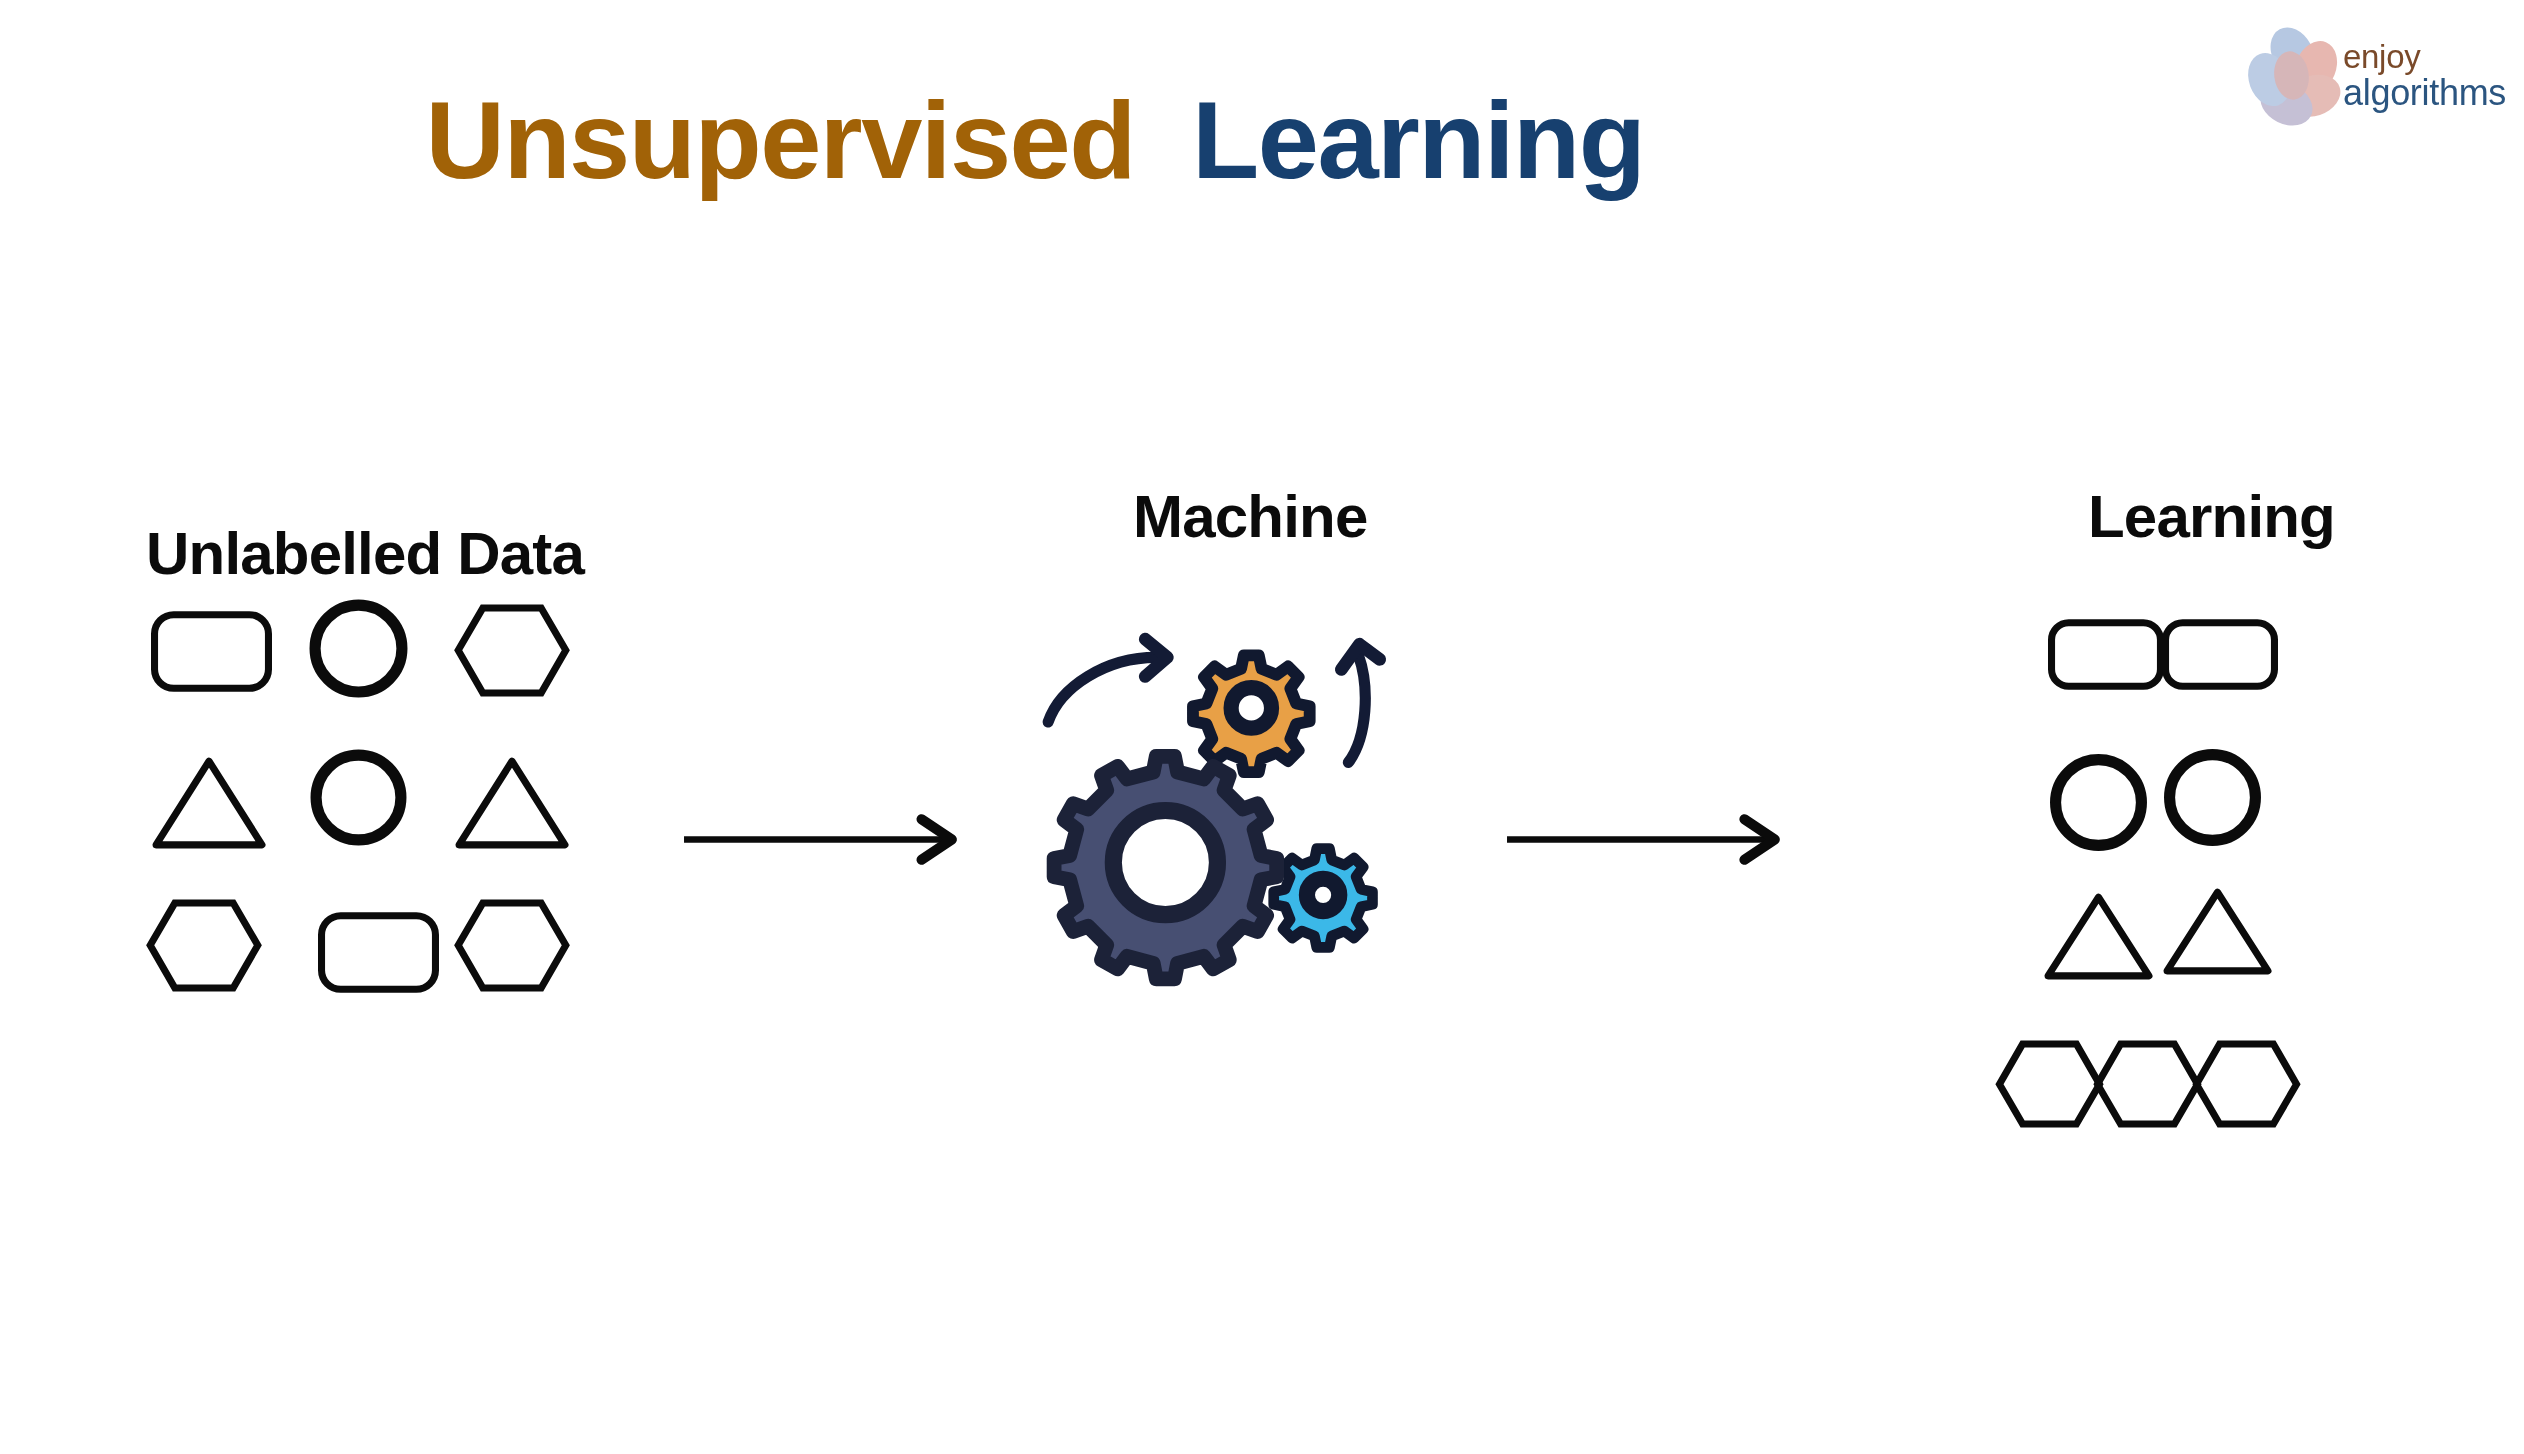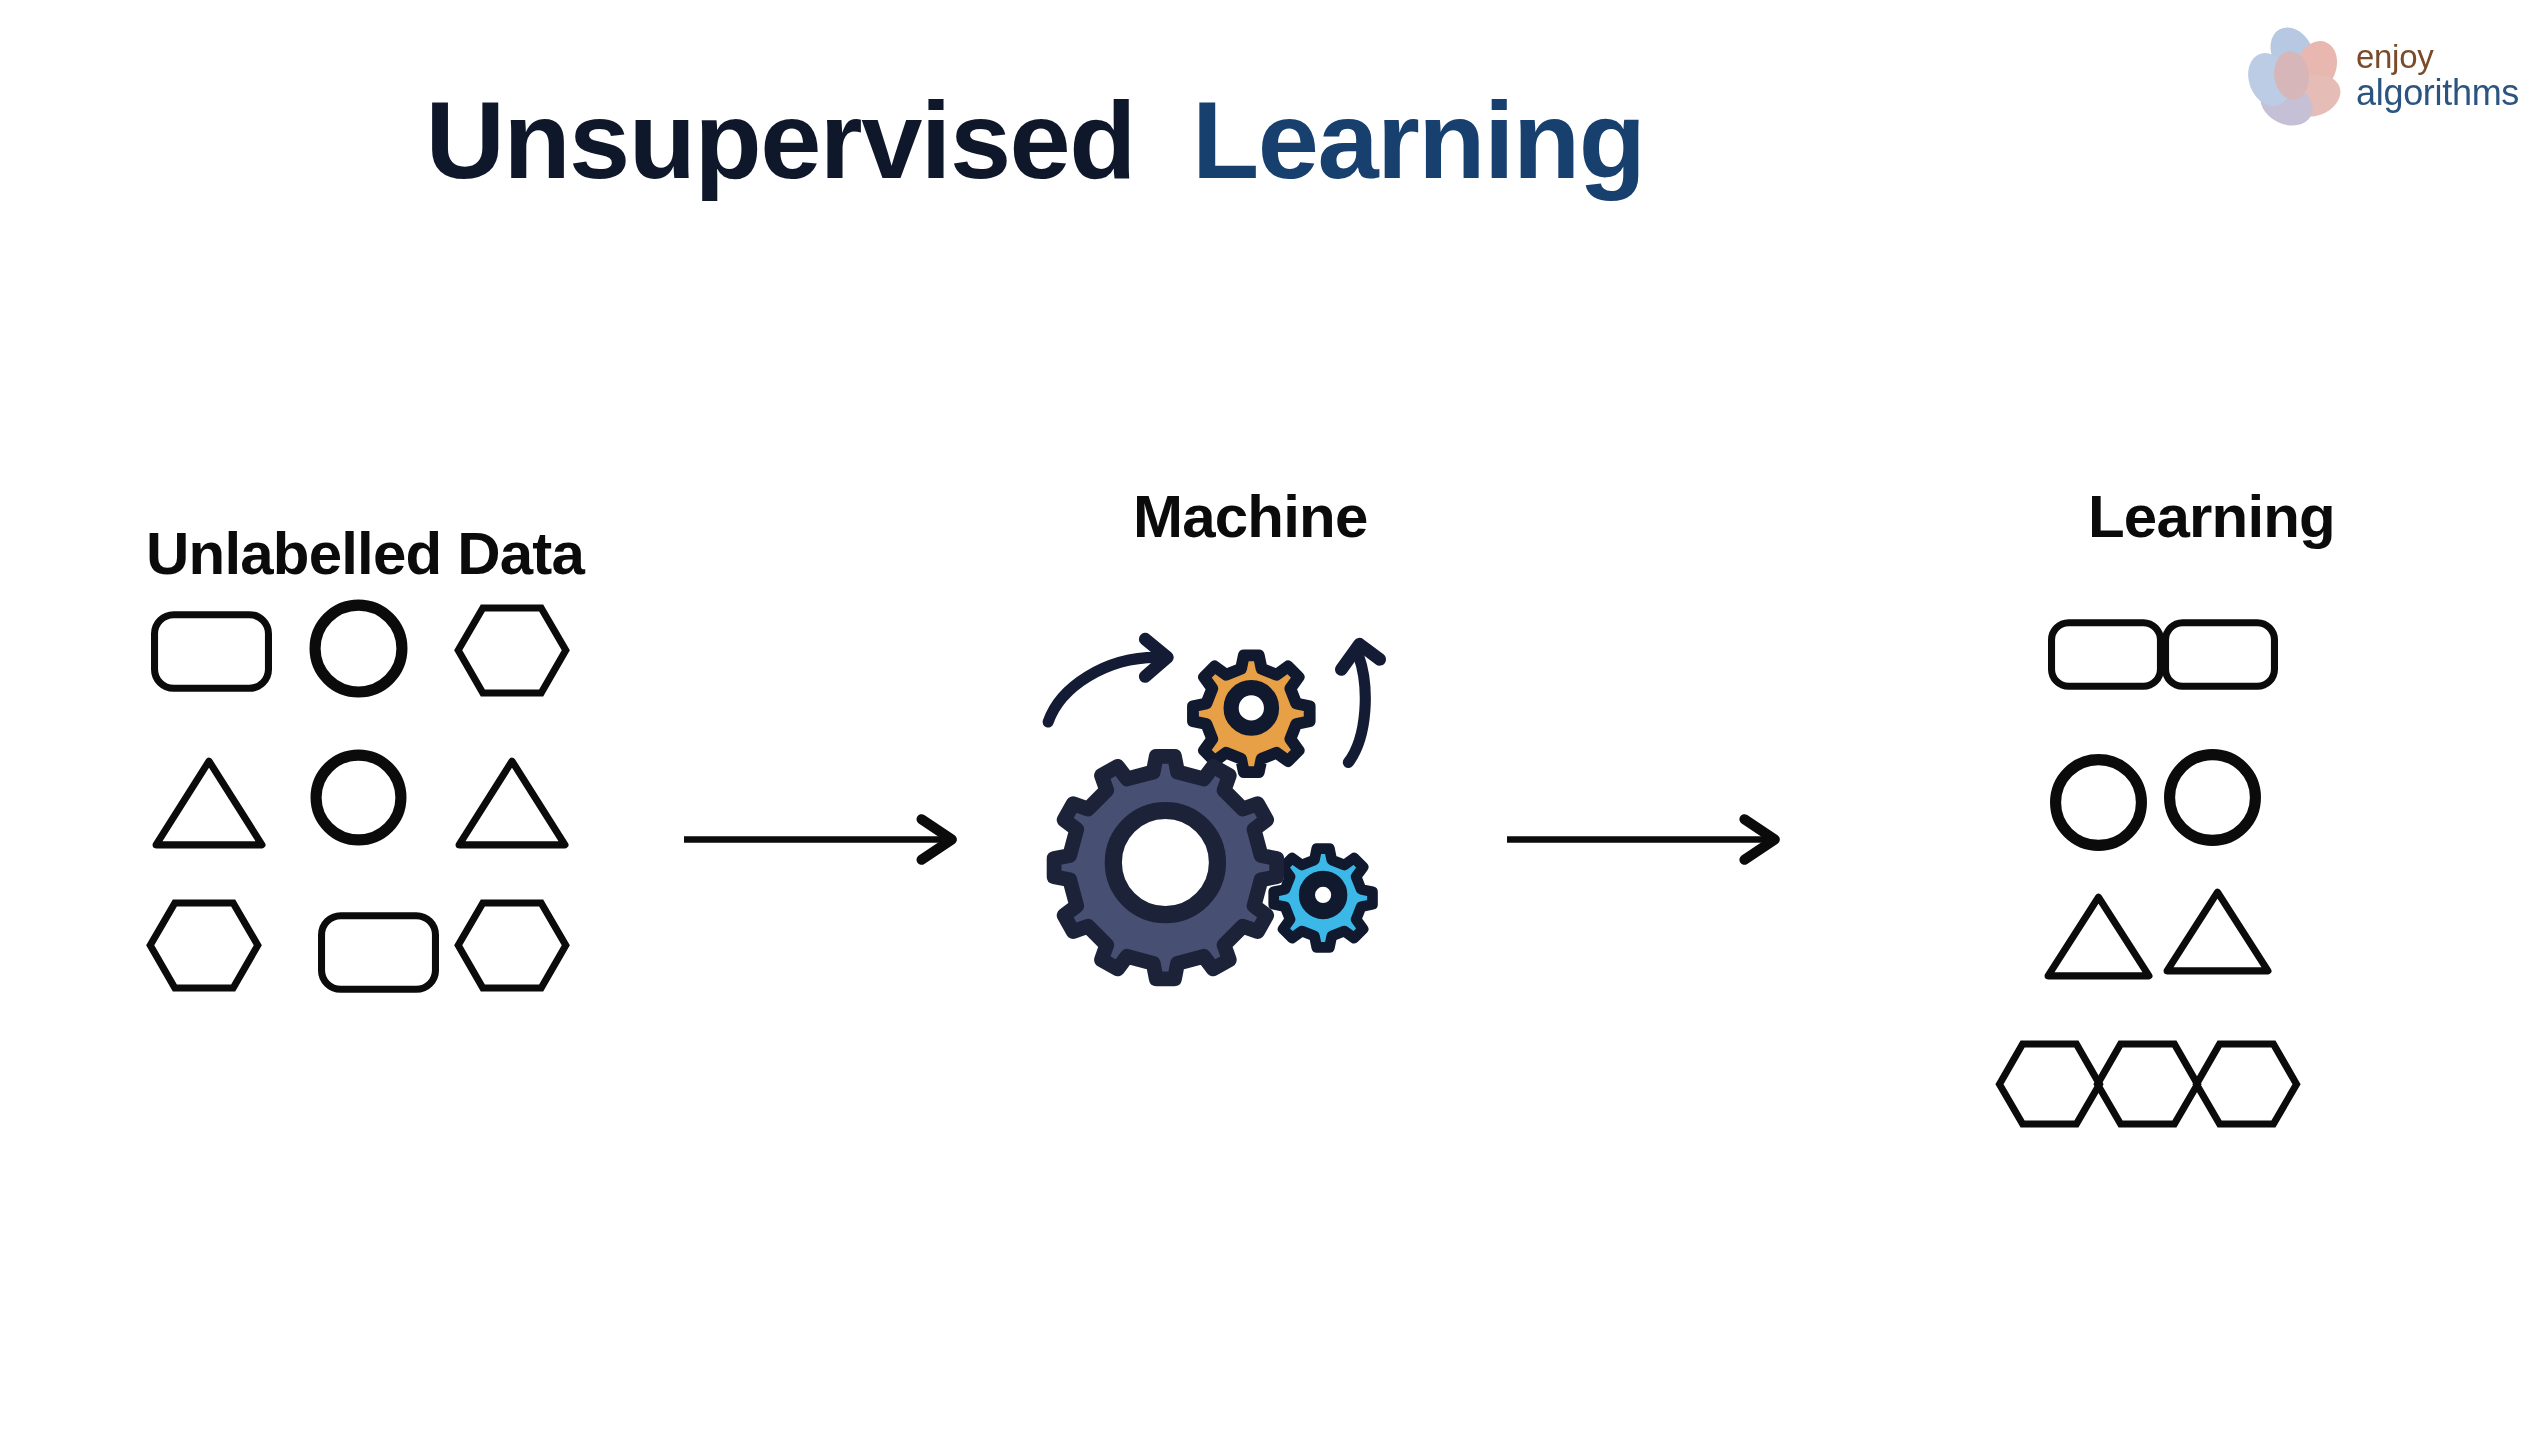--- a/index.html
+++ b/index.html
@@ -20,21 +20,20 @@
     overflow: hidden;
   }
 
   
   #brand {
     position: absolute;
     left: 2242px;
     top: 25px;
     display: flex;
     align-items: center;
-    gap: 13px;
   }
   #brand-mark { width: 101px; height: 101px; display: block; }
   #brand-words {
     display: flex;
     flex-direction: column;
     line-height: 1.04;
     letter-spacing: -0.3px;
   }
   .brand-line-1 {
     font-size: 33px;
@@ -52,21 +51,21 @@
     position: absolute;
     left: 0;
     top: 76px;
     width: 2070px;
     text-align: center;
     font-size: 110px;
     font-weight: bold;
     letter-spacing: -1.5px;
     white-space: nowrap;
   }
-  #heading .h-red { color: #0f172a; }
+  #heading .h-red { color: #a16207; }
   #heading .h-blue { color: #17406F; margin-left: 28px; }
 
   
   .col-title {
     position: absolute;
     font-size: 60px;
     font-weight: bold;
     color: #0b0b0b;
     letter-spacing: -0.8px;
     white-space: nowrap;

